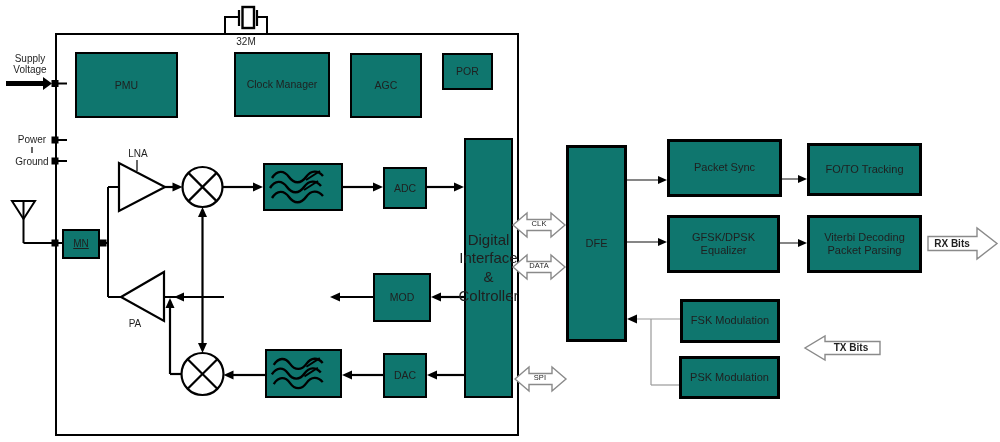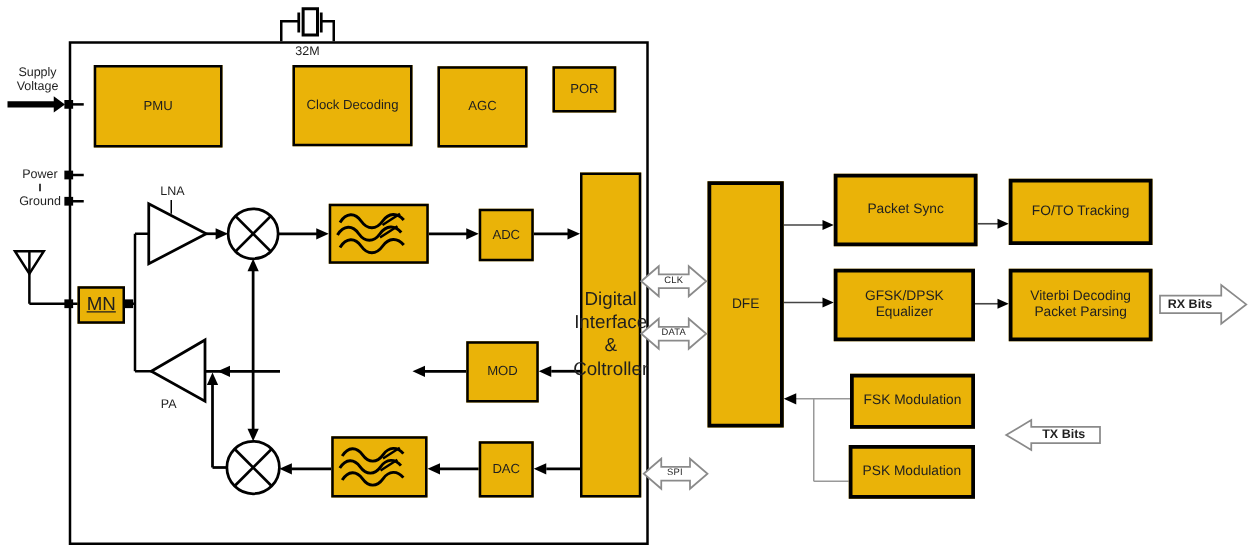--- a/index.html
+++ b/index.html
@@ -2,25 +2,25 @@
 <html><head>
 <meta charset="utf-8">
 <style>
   html,body{margin:0;padding:0;background:#fff;}
   .canvas{position:relative;width:1000px;height:442px;background:#ffffff;
           font-family:"Liberation Sans",sans-serif;color:#1f1f1f;overflow:hidden;}
   .layer{position:absolute;left:0;top:0;width:1000px;height:442px;}
   .chip{position:absolute;left:55px;top:33px;width:464px;height:403px;
         border:2.5px solid #000;box-sizing:border-box;background:transparent;z-index:1;}
   svg.wires{z-index:2;}
-  .blk{position:absolute;background:#eab308;border:2px solid #000;box-sizing:border-box;
+  .blk{position:absolute;background:#0f766e;border:2px solid #000;box-sizing:border-box;
        display:flex;align-items:center;justify-content:center;text-align:center;
        font-size:10.5px;line-height:1.2;z-index:3;}
   .blk.thick{border-width:3px;font-size:11px;}
-  .blk.small{font-size:15px;text-decoration:underline;}
+  .blk.small{font-size:10px;text-decoration:underline;}
   .blk .pad{padding:0 2px;}
   svg.bus{z-index:4;}
   .lbl{position:absolute;font-size:10px;line-height:1.1;z-index:5;text-align:center;}
   .lbl.bold{font-weight:bold;}
   .lbl.tiny{font-size:7.5px;font-weight:normal;letter-spacing:.2px;}
   .di-text{font-size:15px;line-height:1.25;}
 </style>
 </head>
 <body>
 
@@ -142,21 +142,21 @@
       <polygon points="627,319 637,314.5 637,323.5" fill="#000"></polygon>
       <line x1="651" y1="319" x2="651" y2="385" stroke="#999" stroke-width="1.2"></line>
       <line x1="651" y1="385" x2="679" y2="385" stroke="#999" stroke-width="1.2"></line>
     </g>
   </svg>
 
   <div class="blk" style="left:75px;top:52px;width:103px;height:66px">
     <span class="pad">PMU</span>
     </div>
   <div class="blk" style="left:234px;top:52px;width:96px;height:65px">
-    <span class="pad">Clock Decoding</span>
+    <span class="pad">Clock Manager</span>
     </div>
   <div class="blk" style="left:350px;top:53px;width:72px;height:65px">
     <span class="pad">AGC</span>
     </div>
   <div class="blk" style="left:442px;top:53px;width:51px;height:37px">
     <span class="pad">POR</span>
     </div>
   <div class="blk small" style="left:62px;top:229px;width:38px;height:30px">
     <span class="pad">MN</span>
     </div>

